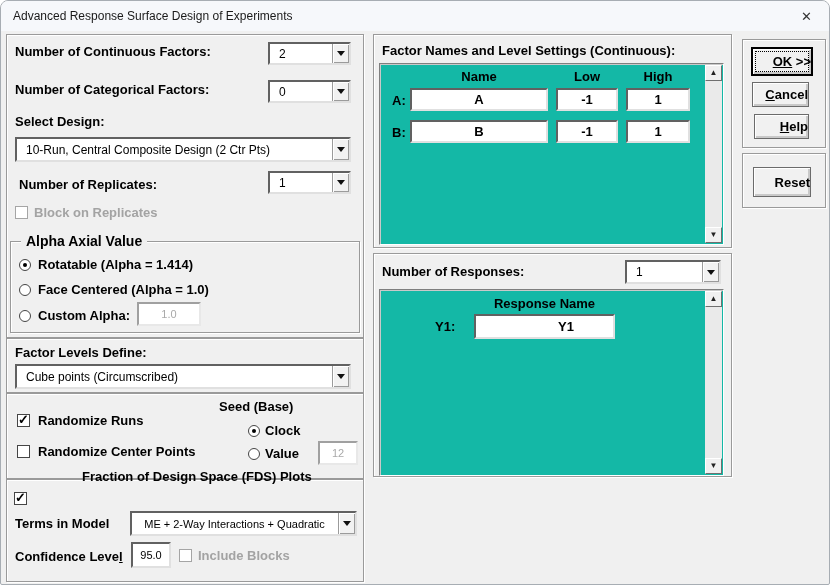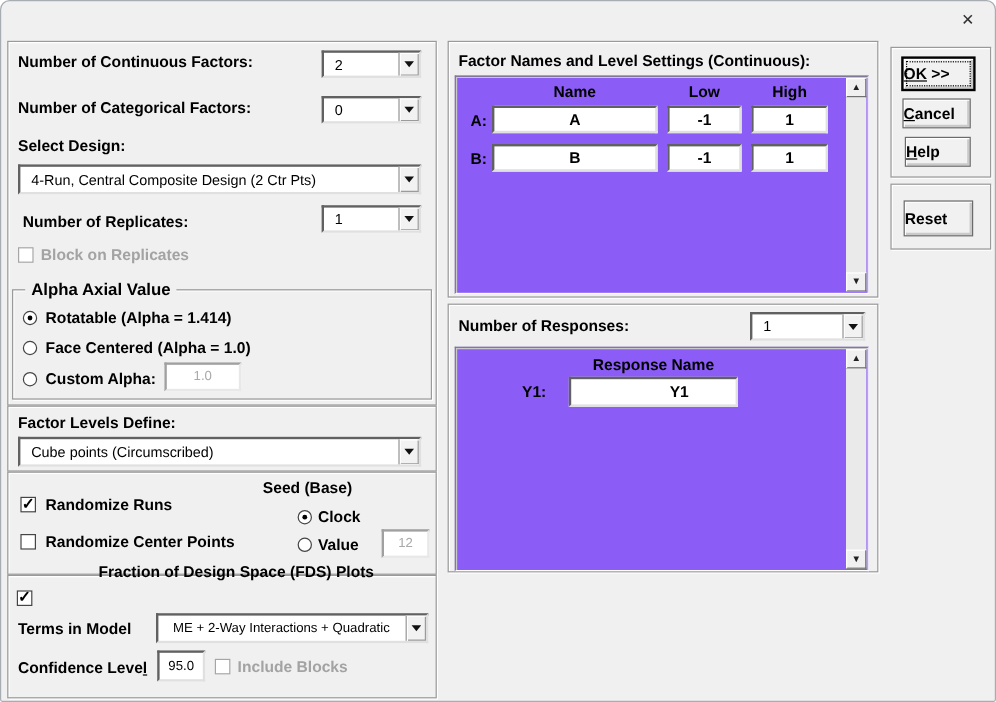--- a/index.html
+++ b/index.html
@@ -82,55 +82,58 @@
   .radio {
     position:absolute; width:12px; height:12px; background:#fff;
     border:1px solid #454545; border-radius:50%;
   }
   .radio .dot {
     position:absolute; left:3px; top:3px; width:4px; height:4px;
     background:#000; border-radius:50%;
   }
 
   .panel {
-    position:absolute; background:#8b5cf6;
+    position:absolute; background:#14b8a6;
     border:1px solid; border-color:#7f7f7f #ffffff #ffffff #7f7f7f;
     box-shadow: inset 1px 1px 0 #c9c9c9;
   }
 
   .vscroll {
     position:absolute; top:1px; right:1px; bottom:1px; width:17px;
     background:#eaeaea;
   }
   .sb-btn {
     position:absolute; left:0; width:17px; height:16px; background:#f0f0f0;
     border:1px solid; border-color:#ffffff #6f6f6f #6f6f6f #ffffff;
     display:flex; align-items:center; justify-content:center;
   }
   .sb-btn.up { top:0; } .sb-btn.down { bottom:0; }
 
   .btn {
     position:absolute; background:#f1f1f1;
     border:1px solid #6b6b6b;
     box-shadow: inset 1px 1px 0 #ffffff, inset -2px -2px 0 #c9c9c9;
-    display:flex; align-items:center; justify-content:flex-start;
+    display:flex; align-items:center; justify-content:flex-end;
     font-size:13px; font-weight:600; color:#000; white-space:nowrap;
   }
   .btn.default {
     border:2px solid #000;
     outline:1px dotted #000; outline-offset:-5px;
   }
   .u { text-decoration: underline; }
   .pre { white-space: pre; }
 </style>
 </head>
 <body>
 
 <div class="dialog">
 
+  <div class="titlebar">
+    <span>Advanced Response Surface Design of Experiments</span>
+  </div>
   <div class="close-btn">✕</div>
 
   <div class="group" style="left:5px; top:33px; width:358px; height:304px;"></div>
   <div class="group" style="left:5px; top:337px; width:358px; height:55px;"></div>
   <div class="group" style="left:5px; top:392px; width:358px; height:86px;"></div>
   <div class="group" style="left:5px; top:478px; width:358px; height:103px;"></div>
 
   <div class="lbl" style="left:14px; top:43px;">Number of Continuous Factors:</div>
   <div class="combo" style="left:267px; top:41px; width:83px; height:23px;">
     <span class="val">2</span>
@@ -142,21 +145,21 @@
   <div class="lbl" style="left:14px; top:81px;">Number of Categorical Factors:</div>
   <div class="combo" style="left:267px; top:79px; width:83px; height:23px;">
     <span class="val">0</span>
     <span class="combo-btn">
         <span class="tri-down"></span>
       </span>
   </div>
 
   <div class="lbl" style="left:14px; top:113px;">Select Design:</div>
   <div class="combo" style="left:14px; top:136px; width:336px; height:25px;">
-    <span class="val">4-Run, Central Composite Design (2 Ctr Pts)</span>
+    <span class="val">10-Run, Central Composite Design (2 Ctr Pts)</span>
     <span class="combo-btn">
         <span class="tri-down"></span>
       </span>
   </div>
 
   <div class="lbl" style="left:18px; top:176px;">Number of Replicates:</div>
   <div class="combo" style="left:267px; top:170px; width:83px; height:23px;">
     <span class="val">1</span>
     <span class="combo-btn">
         <span class="tri-down"></span>

